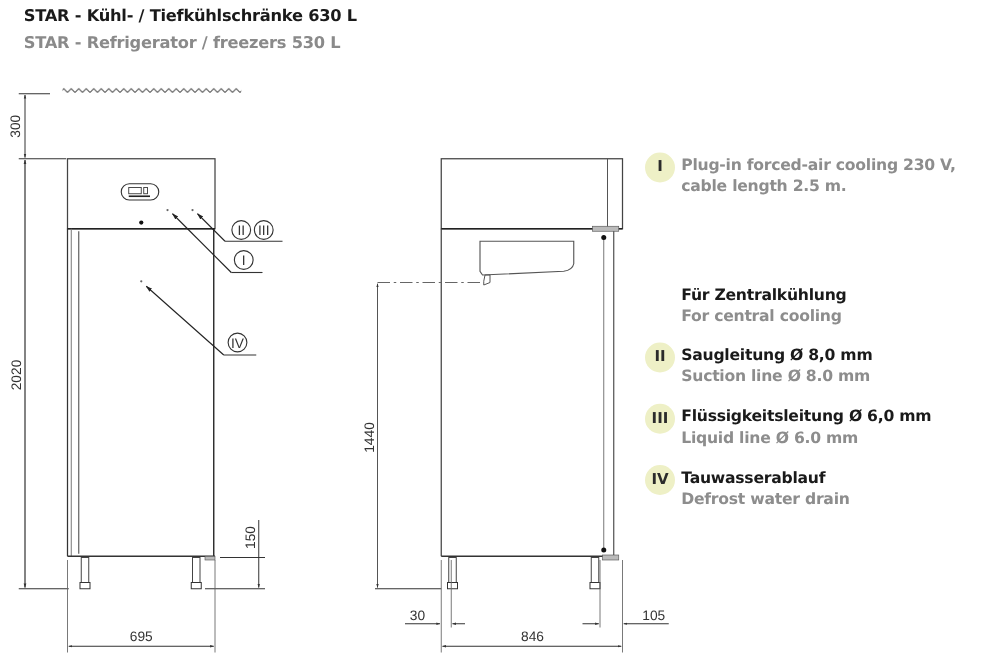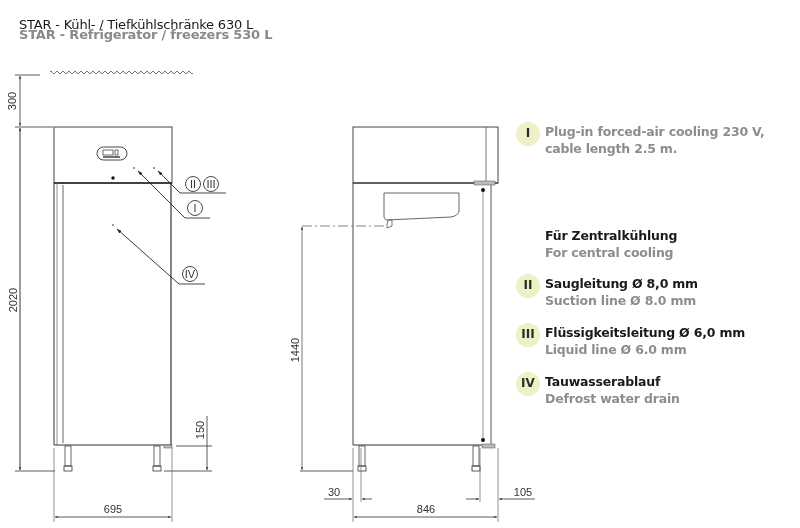--- a/index.html
+++ b/index.html
@@ -1,17 +1,17 @@
 <!DOCTYPE html>
 <html><head>
 <meta charset="utf-8">
 <style>
   html, body { margin: 0; padding: 0; background: #ffffff; }
   body { width: 800px; height: 528px; position: relative; overflow: hidden; font-family: "DejaVu Sans", sans-serif; }
-  .title-de { position: absolute; left: 19px; top: 17px; font-size: 13px; font-weight: normal; color: #1a1a1a; letter-spacing: -0.2px; }
+  .title-de { position: absolute; left: 19px; top: 6px; font-size: 13px; font-weight: bold; color: #1a1a1a; letter-spacing: -0.2px; }
   .title-en { position: absolute; left: 19px; top: 27px; font-size: 13px; font-weight: bold; color: #8a8a8a; letter-spacing: -0.2px; }
   svg.drawing { position: absolute; left: 0; top: 0; }
   .dimtext { font-family: "Liberation Sans", sans-serif; font-size: 11px; fill: #333333; }
   .legend { position: absolute; left: 516px; top: 122px; width: 280px; }
   .legend-item { position: absolute; left: 0; width: 280px; }
   .badge { position: absolute; left: 0; top: 0; width: 24px; height: 24px; border-radius: 12px; background: #eef0c6; color: #2b2b2b; font-family: "DejaVu Sans", sans-serif; font-size: 12px; font-weight: bold; text-align: center; line-height: 22px; }
   .txt { position: absolute; left: 29px; top: 1px; width: 260px; }
   .de { font-size: 12.5px; font-weight: bold; color: #1a1a1a; line-height: 17px; letter-spacing: -0.2px; }
   .en { font-size: 12.5px; font-weight: bold; color: #8d8d8d; line-height: 17px; letter-spacing: -0.2px; }
 </style>

